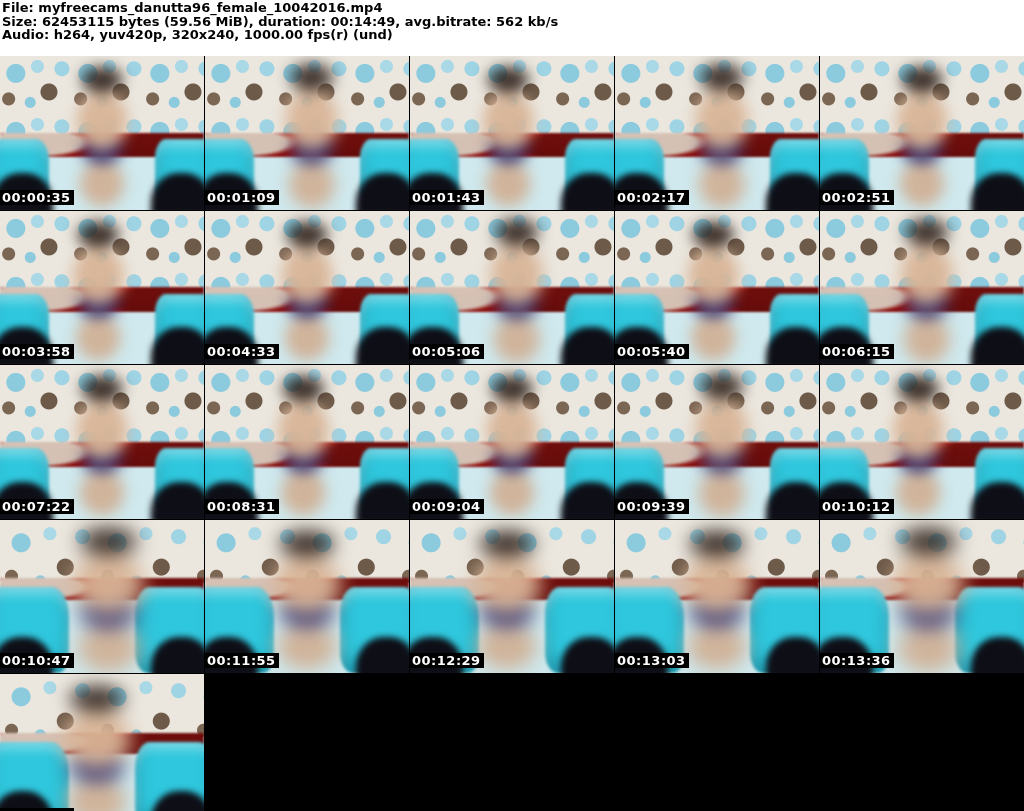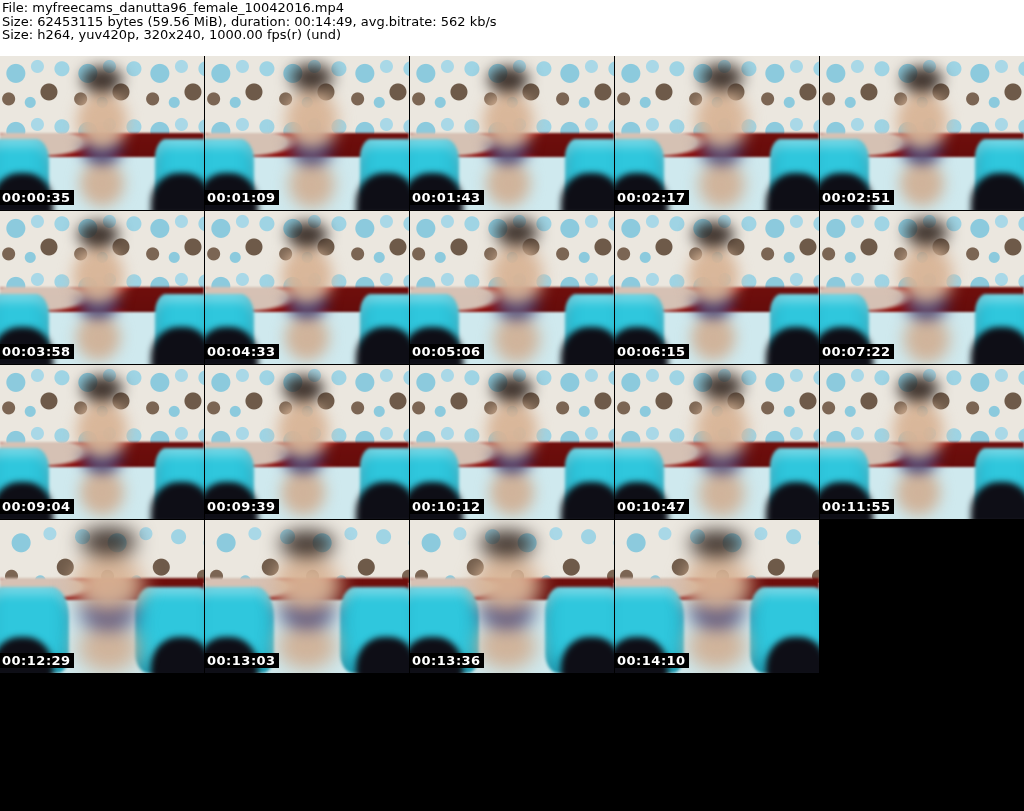--- a/index.html
+++ b/index.html
@@ -6,21 +6,21 @@
   html, body {
     width: 1024px; height: 811px;
     background: #000; overflow: hidden;
     font-family: "DejaVu Sans", "Liberation Sans", sans-serif;
   }
   
   .header {
     width: 1024px; height: 56px;
     background: var(--header-bg, #fff);
     color: var(--header-text, #000);
-    font-weight: normal; font-size: 13px; line-height: 13.6px;
+    font-weight: bold; font-size: 13px; line-height: 13.6px;
     padding: 1px 0 4px 2px;
     letter-spacing: 0;
     white-space: nowrap; overflow: hidden;
   }
   
   .grid {
     width: 1024px; height: 772px;
     display: grid;
     grid-template-columns: repeat(5, 1fr);
     grid-template-rows: repeat(5, 1fr);
@@ -93,21 +93,21 @@
     padding: 0 3px 0 2px;
     letter-spacing: 0.5px;
   }
 </style>
 </head>
 <body>
 
 <div class="header">
   <div>File: myfreecams_danutta96_female_10042016.mp4</div>
   <div>Size: 62453115 bytes (59.56 MiB), duration: 00:14:49, avg.bitrate: 562 kb/s</div>
-  <div>Size: h264, yuv420p, 320x240, 1000.00 fps(r) (und)</div>
+  <div>Audio: h264, yuv420p, 320x240, 1000.00 fps(r) (und)</div>
 </div>
 
 <div class="grid" id="thumb-grid">
     <figure class="cell">
     <div class="scene">
       <div class="wallpaper"></div>
       <div class="redband"></div>
       <div class="pillow pillow-left"></div>
       <div class="pillow pillow-right"></div>
       <div class="dark dark-left"></div>
@@ -203,33 +203,57 @@
     <figure class="cell">
     <div class="scene">
       <div class="wallpaper"></div>
       <div class="redband"></div>
       <div class="pillow pillow-left"></div>
       <div class="pillow pillow-right"></div>
       <div class="dark dark-left"></div>
       <div class="dark dark-right"></div>
       <div class="figure"></div>
     </div>
+    <figcaption class="ts">00:05:40</figcaption>
+  </figure>
+    <figure class="cell">
+    <div class="scene">
+      <div class="wallpaper"></div>
+      <div class="redband"></div>
+      <div class="pillow pillow-left"></div>
+      <div class="pillow pillow-right"></div>
+      <div class="dark dark-left"></div>
+      <div class="dark dark-right"></div>
+      <div class="figure"></div>
+    </div>
     <figcaption class="ts">00:06:15</figcaption>
   </figure>
     <figure class="cell">
     <div class="scene">
       <div class="wallpaper"></div>
       <div class="redband"></div>
       <div class="pillow pillow-left"></div>
       <div class="pillow pillow-right"></div>
       <div class="dark dark-left"></div>
       <div class="dark dark-right"></div>
       <div class="figure"></div>
     </div>
     <figcaption class="ts">00:07:22</figcaption>
+  </figure>
+    <figure class="cell">
+    <div class="scene">
+      <div class="wallpaper"></div>
+      <div class="redband"></div>
+      <div class="pillow pillow-left"></div>
+      <div class="pillow pillow-right"></div>
+      <div class="dark dark-left"></div>
+      <div class="dark dark-right"></div>
+      <div class="figure"></div>
+    </div>
+    <figcaption class="ts">00:08:31</figcaption>
   </figure>
     <figure class="cell">
     <div class="scene">
       <div class="wallpaper"></div>
       <div class="redband"></div>
       <div class="pillow pillow-left"></div>
       <div class="pillow pillow-right"></div>
       <div class="dark dark-left"></div>
       <div class="dark dark-right"></div>
       <div class="figure"></div>

